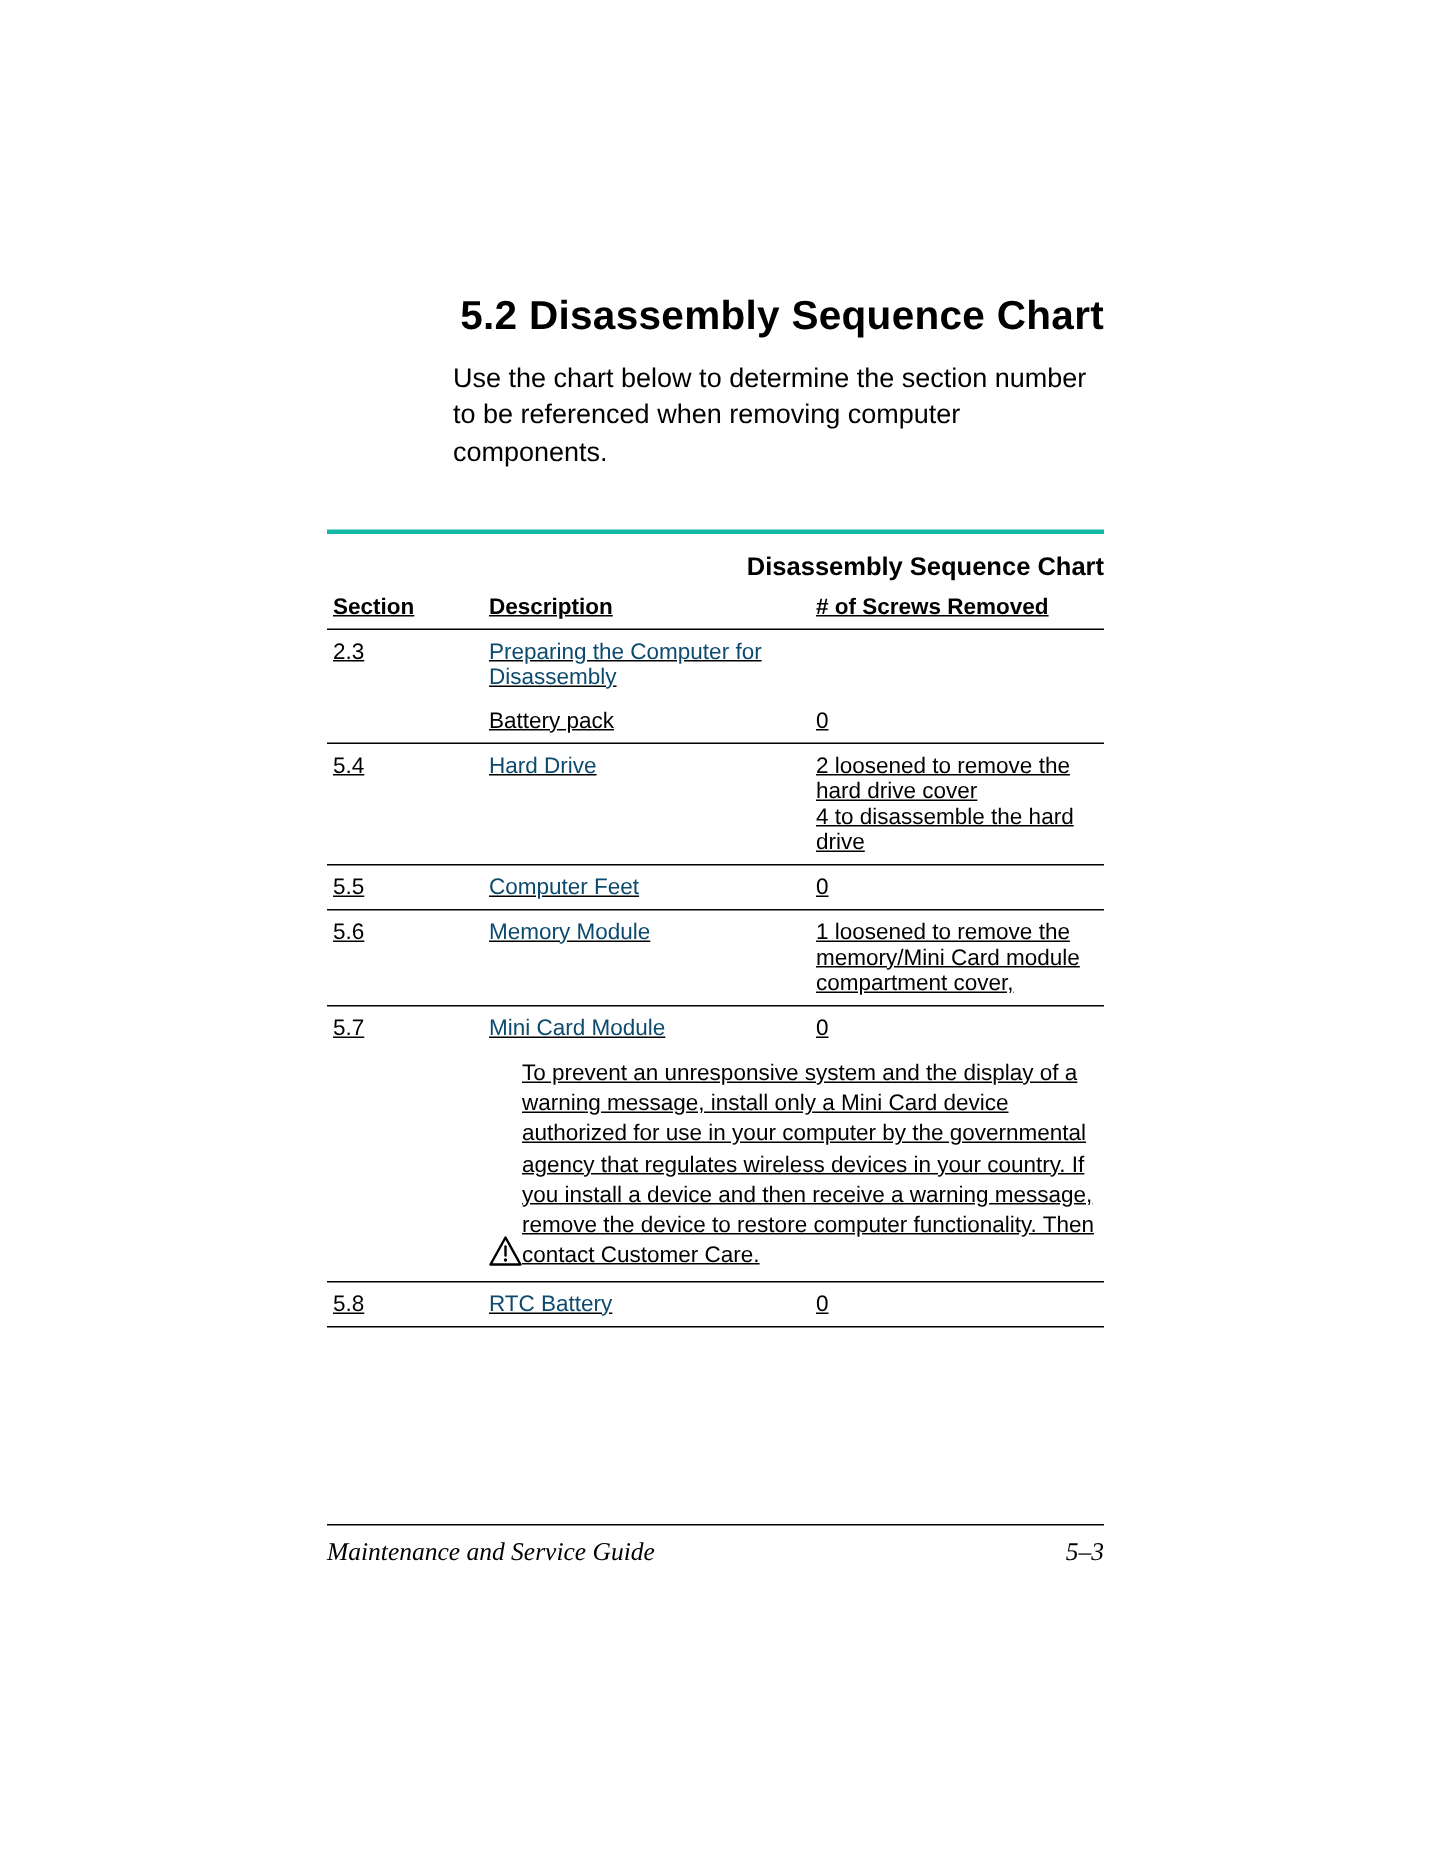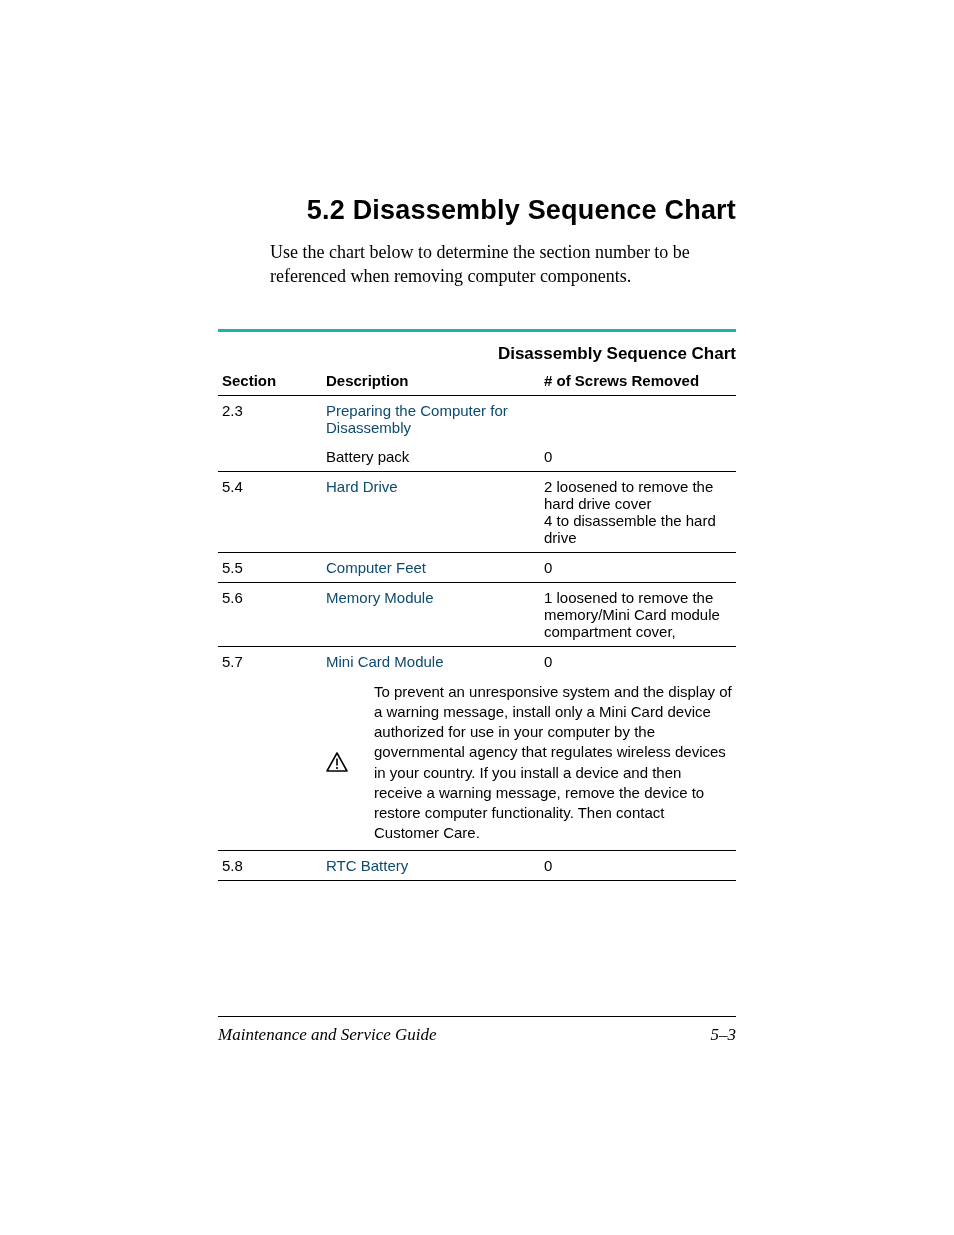--- a/index.html
+++ b/index.html
@@ -27,36 +27,37 @@
   }
   .h1 {
     font-family: "Arial Black", Arial, sans-serif;
     font-weight: 900;
     font-size: 27px;
     margin: 0 0 14px 0;
     letter-spacing: 0.2px;
     text-align: right;
   }
   .intro {
-    font-family: Liberation Serif, serif;
+    font-family: Liberation Sans, sans-serif;
     font-size: 18px;
     line-height: 1.35;
-    margin: 0 0 40px 52px;
+    margin: 0 0 40px 84px;
   }
   .chart-title {
     text-align: right;
     font-weight: bold;
     font-size: 17px;
     border-top: 3px solid #14b8a6;
     padding: 12px 0 4px 0;
   }
   table.chart {
     width: 100%;
     border-collapse: collapse;
     font-size: 15px;
+    text-decoration: underline;
   }
   table.chart th {
     text-align: left;
     font-weight: bold;
     border-bottom: 1.5px solid #000;
     padding: 4px 4px 6px 4px;
   }
   table.chart td {
     vertical-align: top;
     padding: 6px 4px 6px 4px;
@@ -65,22 +66,22 @@
     border-bottom: 1px solid #000;
   }
   .col-section { width: 96px; }
   .col-desc { width: 210px; }
   .link { color: #0c4a6e; }
   .caution-cell {
     padding-left: 0;
   }
   .caution-wrap {
     display: flex;
-    align-items: center;
-    gap: 26px;
+    align-items: flex-end;
+    gap: 0;
   }
   .caution-icon {
     flex: 0 0 auto;
     margin-top: 2px;
   }
   .caution-text {
     font-size: 15px;
     line-height: 1.35;
   }
   .footer {

